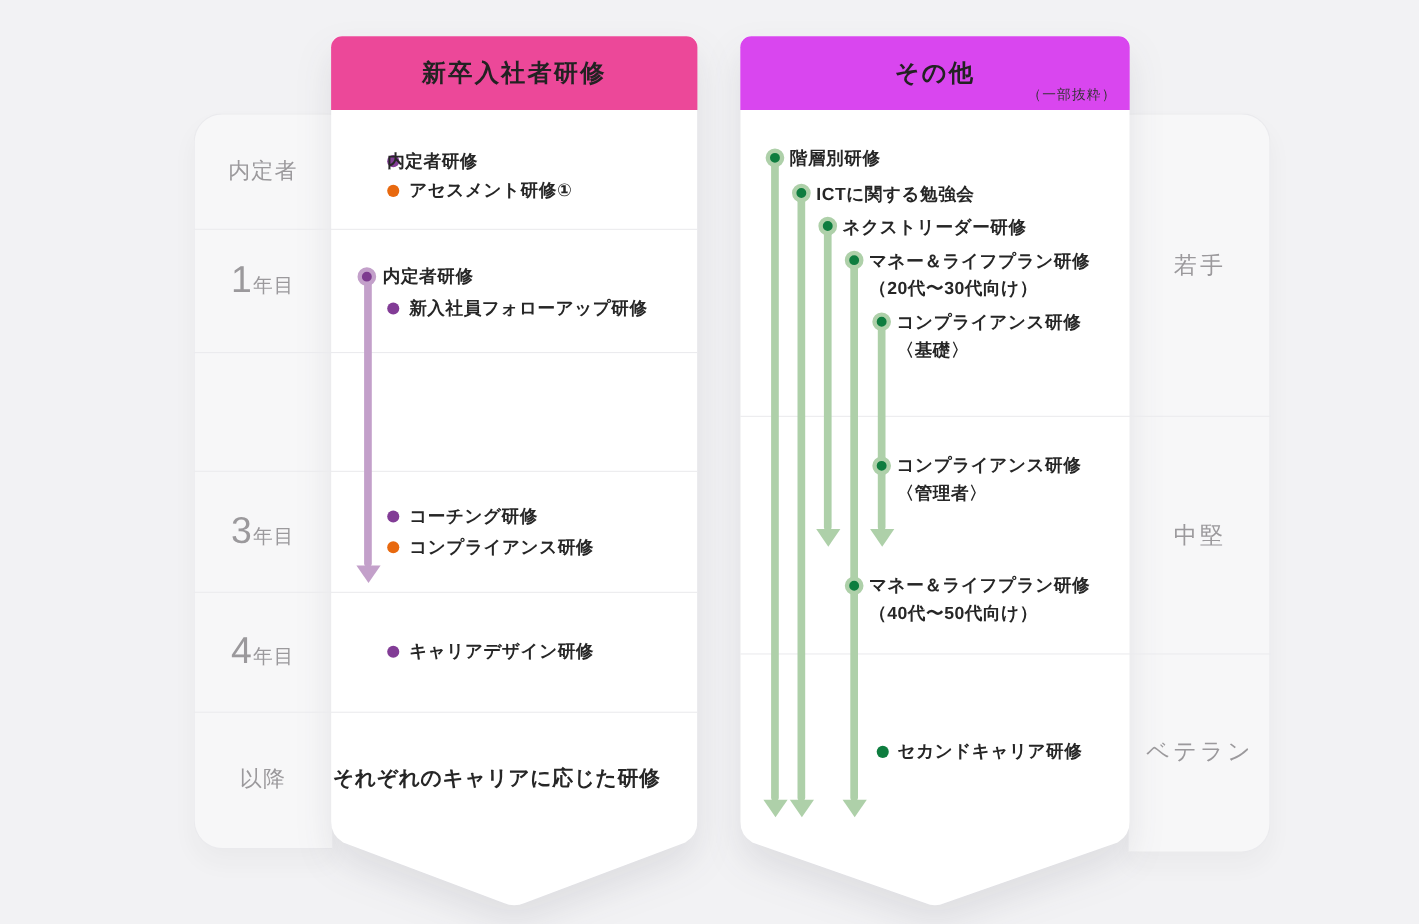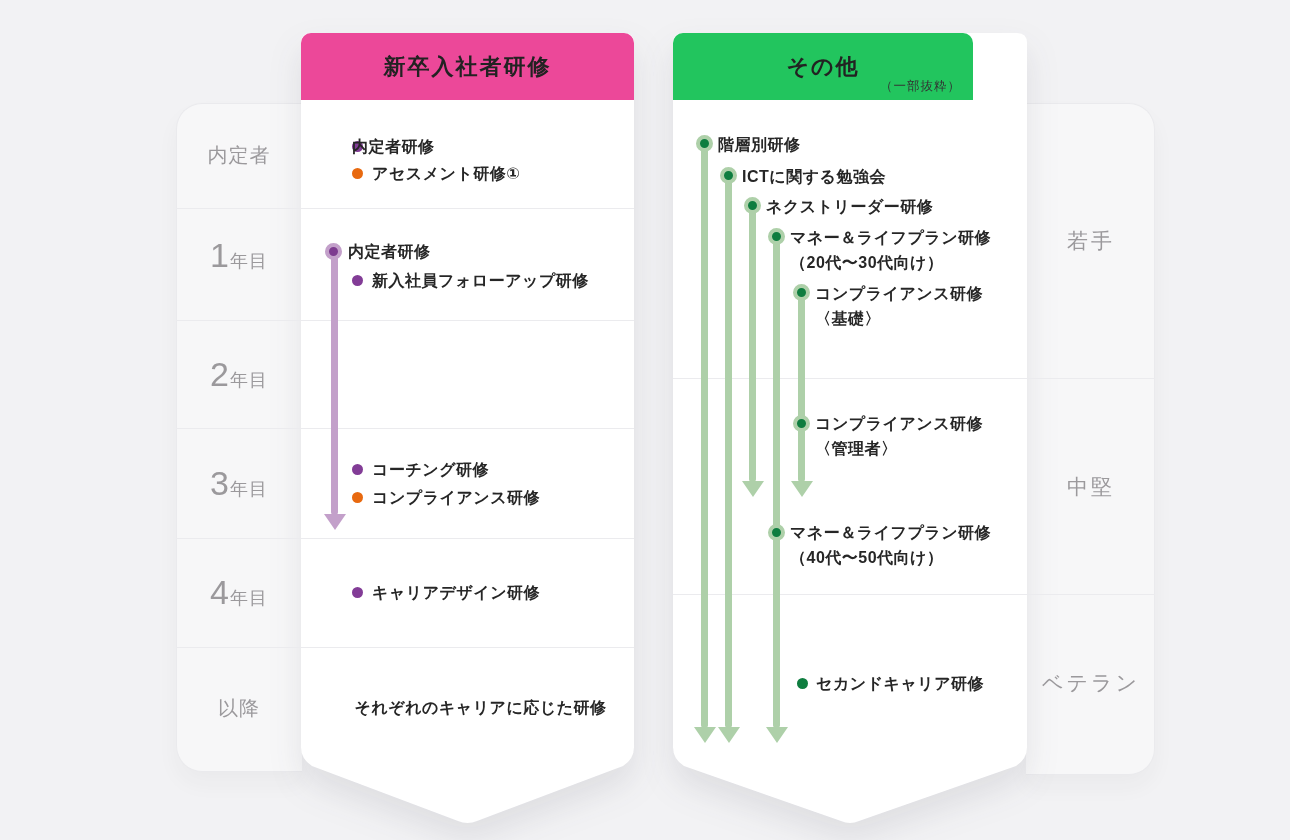--- a/index.html
+++ b/index.html
@@ -24,21 +24,21 @@
   .col-shape.left{left:301px;top:33px;}
   .col-shape.right{left:673px;top:33px;}
   
   .col-header{
     position:absolute;top:33px;height:67px;z-index:4;
     display:flex;align-items:center;justify-content:center;
     border-radius:10px 10px 0 0;
     font-weight:700;font-size:22px;color:#222;letter-spacing:2px;
   }
   .col-header.left{left:301px;width:333px;background:#ec4899;}
-  .col-header.right{left:673px;width:300px;background:#22c55e;}
+  .col-header.right{left:673px;width:354px;background:#d946ef;}
   .header-note{
     position:absolute;right:12px;bottom:5px;
     font-size:12.5px;font-weight:400;letter-spacing:1px;color:#333;
   }
   
   .divider{position:absolute;height:1px;background:#ebebee;z-index:3;}
   .divider.l{left:176px;width:458px;}
   .divider.r{left:673px;width:482px;}
   
   .row-label{
@@ -68,22 +68,22 @@
   .bullet{position:absolute;width:11px;height:11px;border-radius:50%;z-index:5;}
   .bullet.purple{background:#823c96;}
   .bullet.orange{background:#e8690f;}
   .bullet.green{background:#0e7d3f;}
   
   .item{
     position:absolute;transform:translateY(-50%);z-index:5;
     font-size:16px;font-weight:700;color:#262626;letter-spacing:.5px;white-space:nowrap;
   }
   .footer-note{
-    position:absolute;left:314px;width:333px;text-align:center;transform:translateY(-50%);
-    z-index:5;font-size:16px;font-weight:700;color:#262626;letter-spacing:.5px;
+    position:absolute;left:285px;width:333px;text-align:center;transform:translateY(-50%);
+    z-index:5;font-size:19px;font-weight:700;color:#262626;letter-spacing:.5px;
   }
 </style>
 </head>
 <body>
 
 <div class="canvas">
 
   <div class="side-panel left"></div>
   <div class="side-panel right"></div>
 
@@ -106,21 +106,20 @@
   <div class="col-header left">
     <span>新卒入社者研修</span>
   </div>
   <div class="col-header right">
     <span>その他</span>
     <span class="header-note">（一部抜粋）</span>
   </div>
 
   <div class="row-label plain" style="top:155px"><span class="unit">内定者</span></div>
   <div class="row-label" style="top:255px"><span class="num">1</span><span class="unit">年目</span></div>
-  <div class="row-label" style="top:374px"><span class="num">2</span><span class="unit">年目</span></div>
   <div class="row-label" style="top:483px"><span class="num">3</span><span class="unit">年目</span></div>
   <div class="row-label" style="top:592px"><span class="num">4</span><span class="unit">年目</span></div>
   <div class="row-label plain" style="top:708px"><span class="unit">以降</span></div>
 
   <div class="stage-label" style="left:1091px;top:241px">若手</div>
   <div class="stage-label" style="left:1091px;top:487px">中堅</div>
   <div class="stage-label" style="left:1091px;top:683px">ベテラン</div>
 
   <div class="vline purple" style="left:331px;top:252px;height:263px"></div>
   <div class="arrowhead purple" style="left:324px;top:514px"></div>

